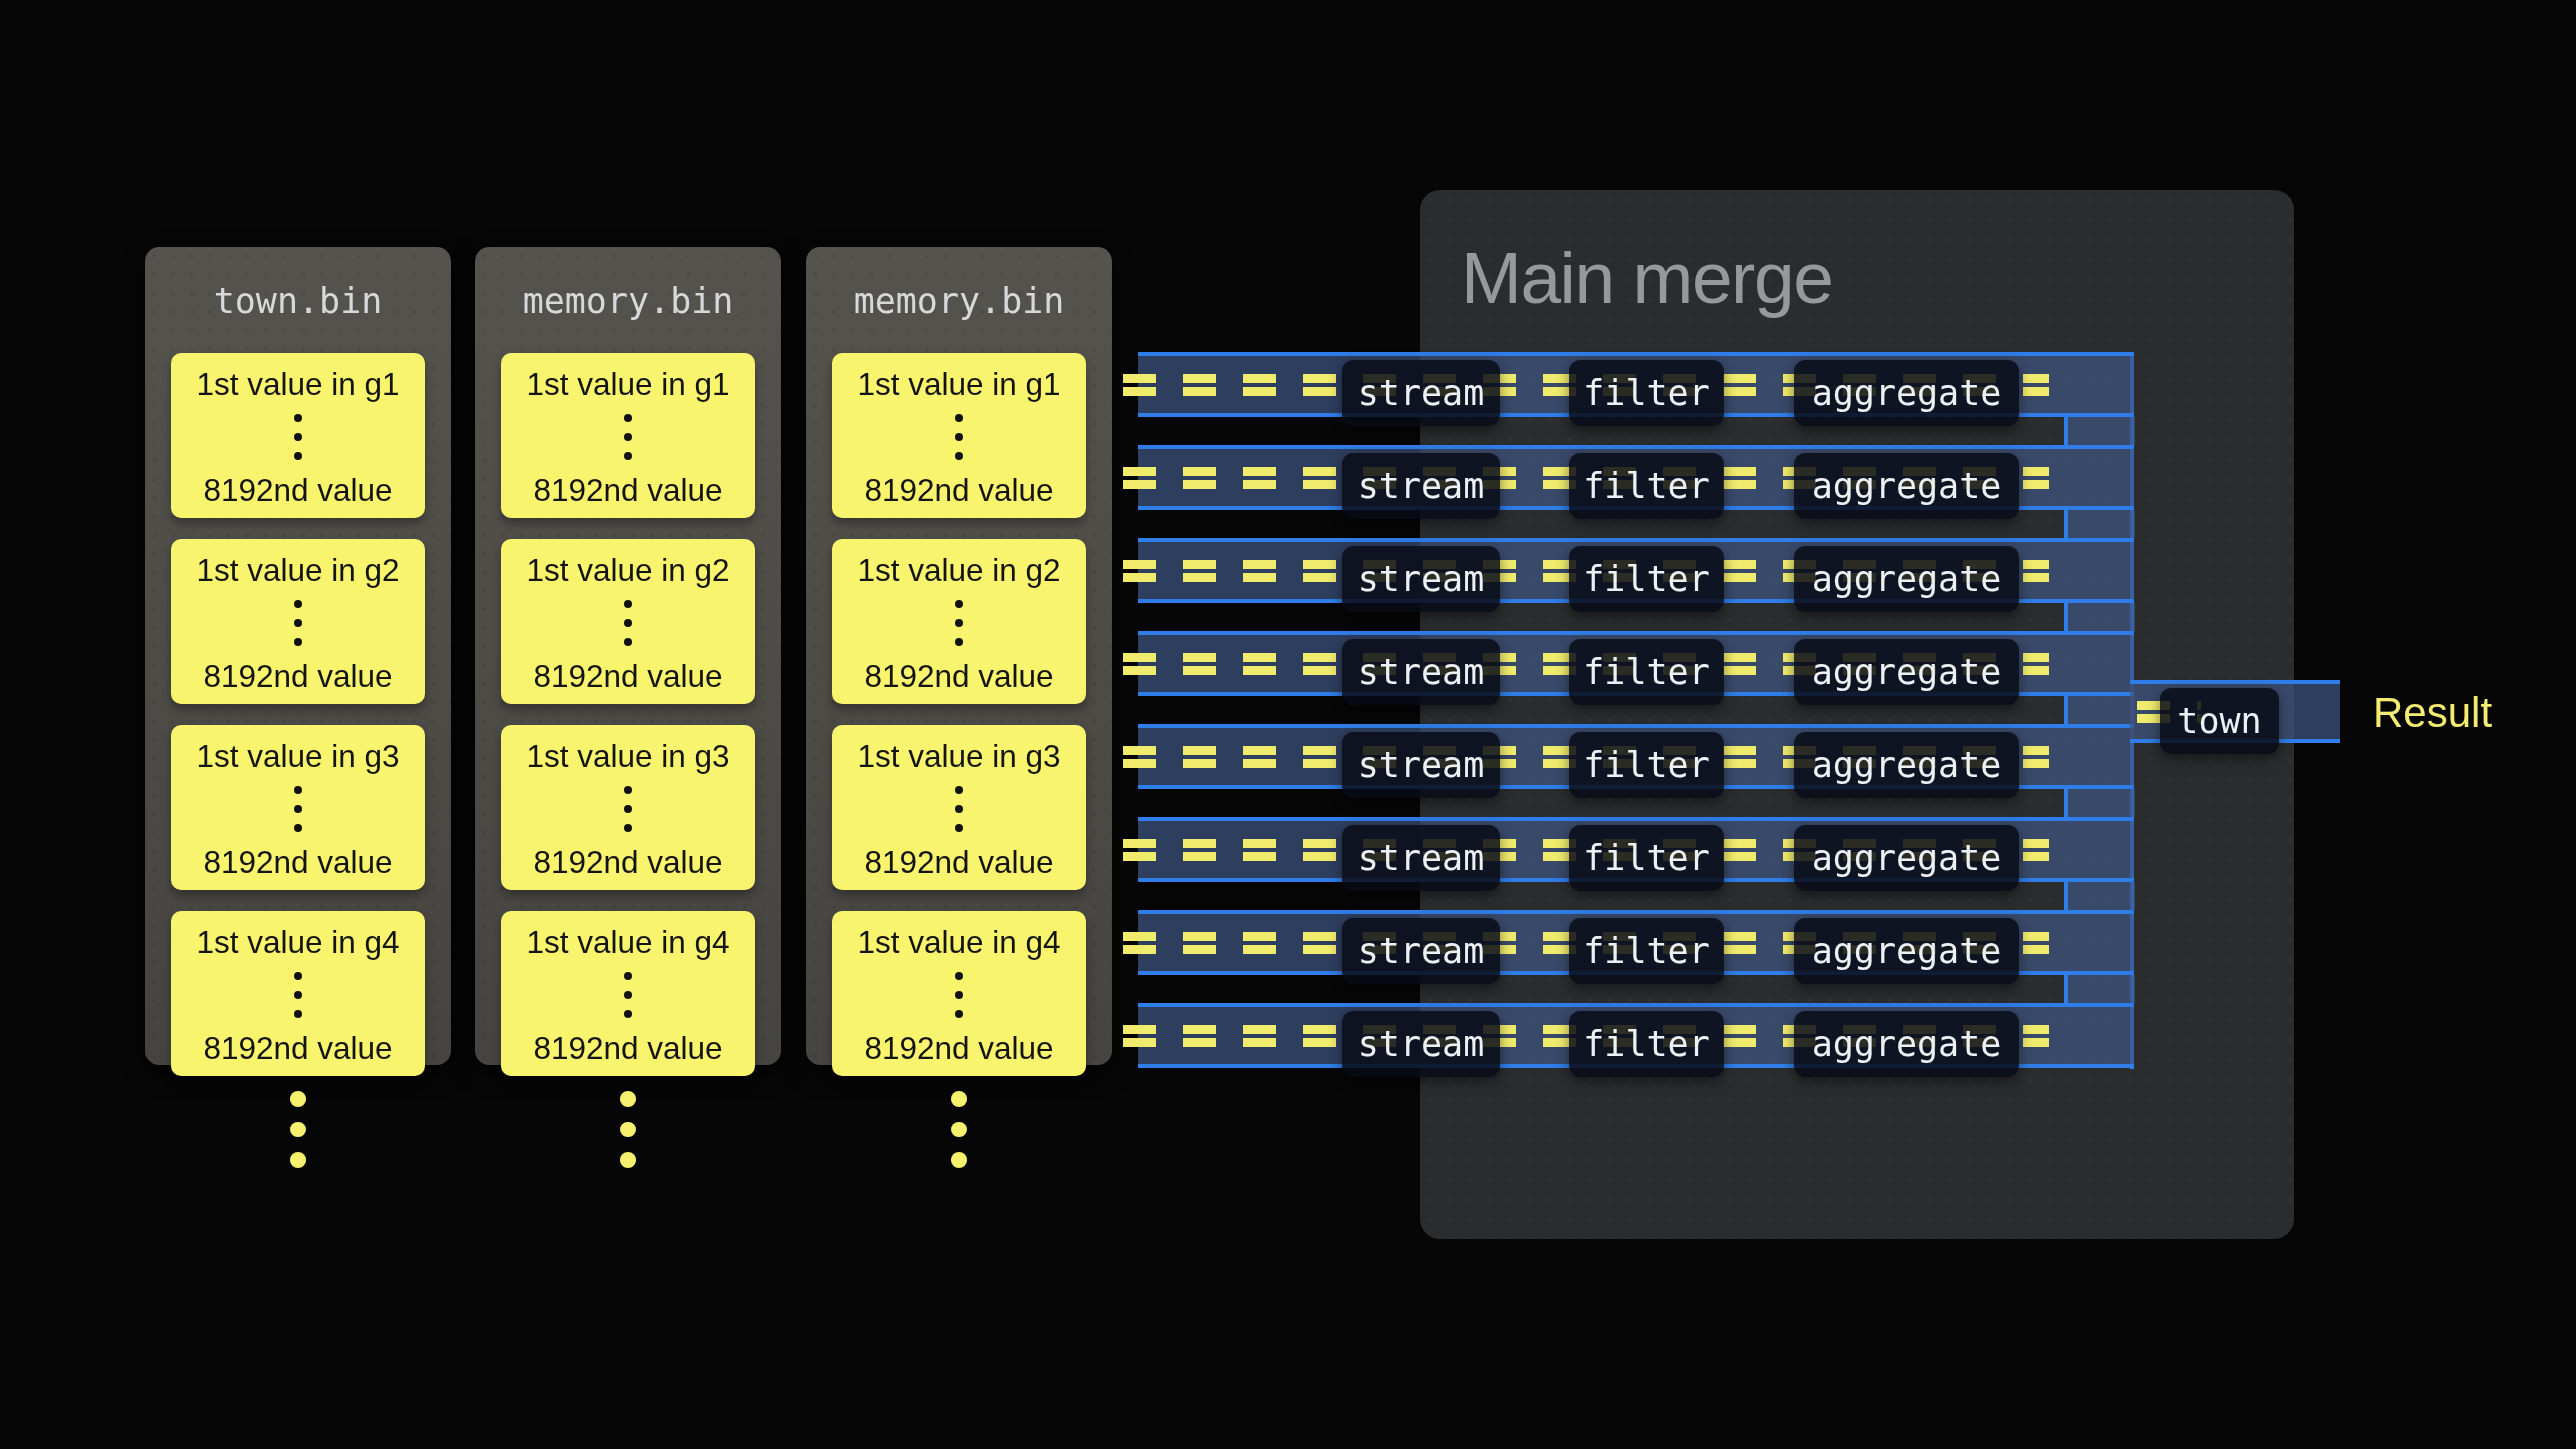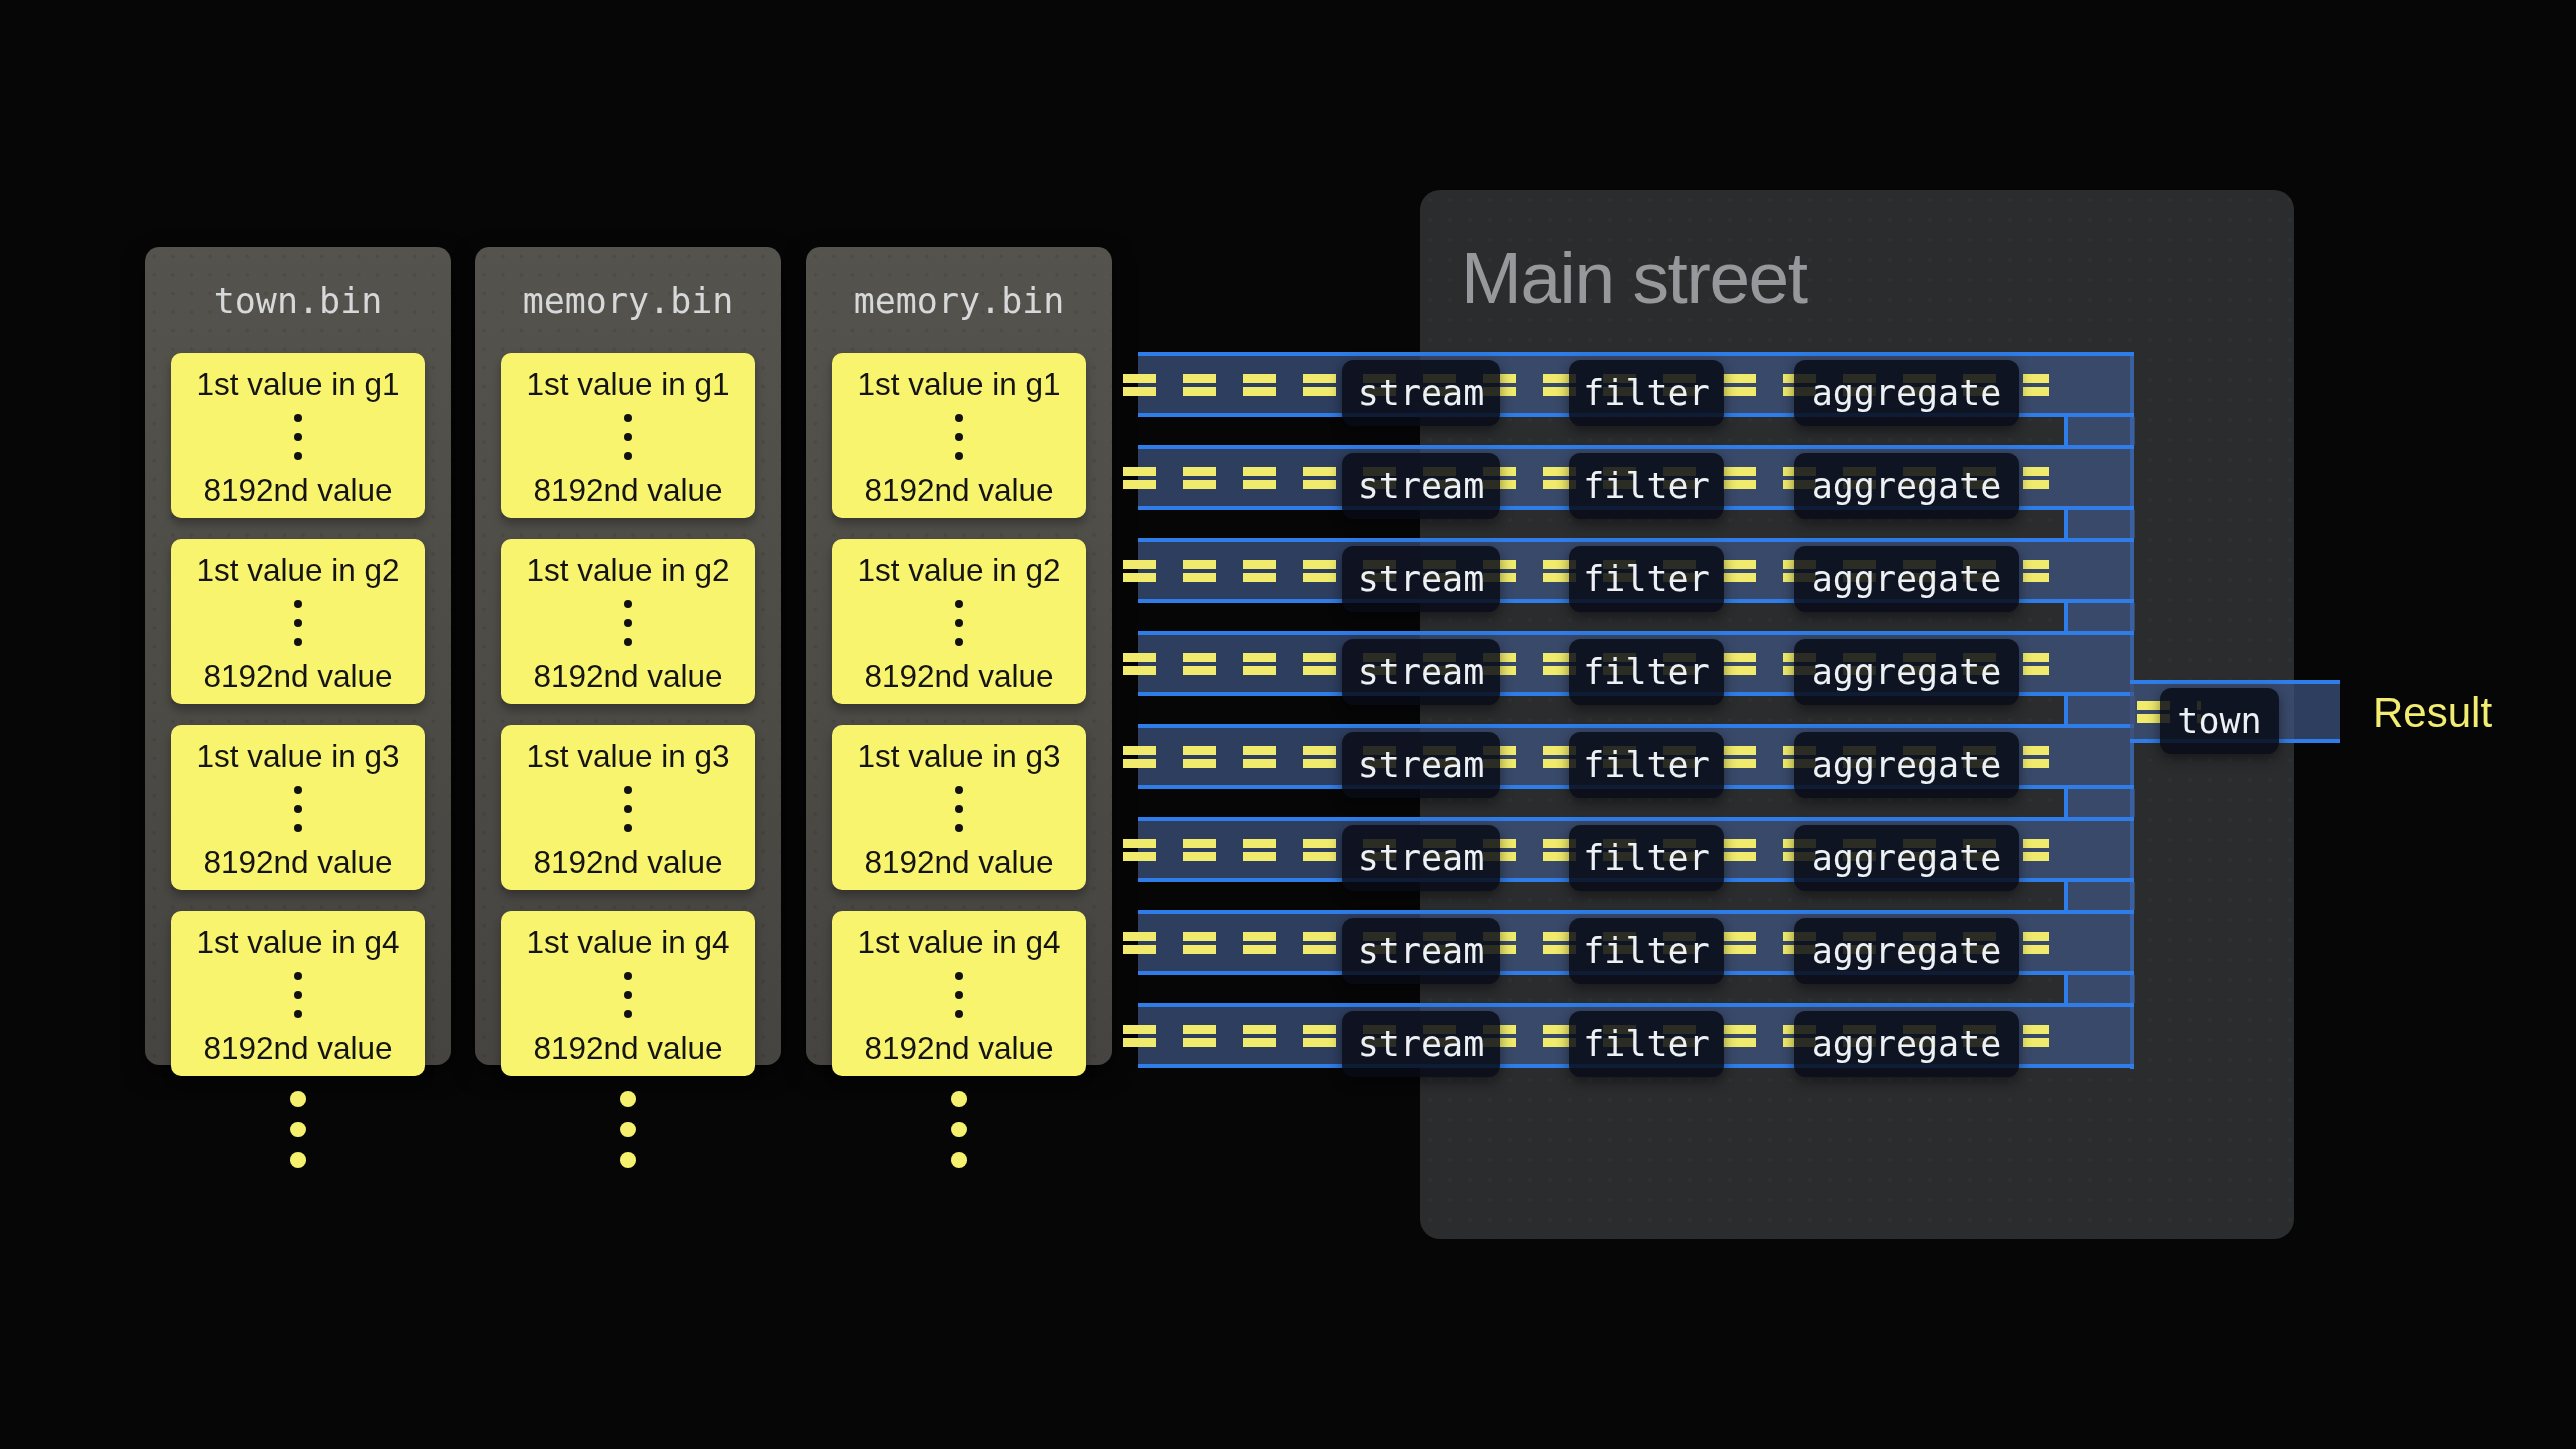--- a/index.html
+++ b/index.html
@@ -70,21 +70,21 @@
   #merge-chip{position:absolute;left:2160px;top:688px;width:119px;}
   #result-label{position:absolute;left:2373px;top:691px;height:43px;display:flex;align-items:center;
     font-size:42px;color:var(--result-text);line-height:1;}
 </style>
 </head>
 <body>
 
 <div id="stage">
 
   <div id="memory-box">
-    <div id="memory-title">Main street</div>
+    <div id="memory-title">Main merge</div>
   </div>
 
   <div id="files-layer">
       <div class="file-column" style="left: 145px;">
         <div class="file-header mono">town.bin</div>
         <div class="vector-block" style="top: 106px;">
           <div class="lbl">1st value in g1</div>
           <div class="mini-dots">
             <i></i>
             <i></i>

